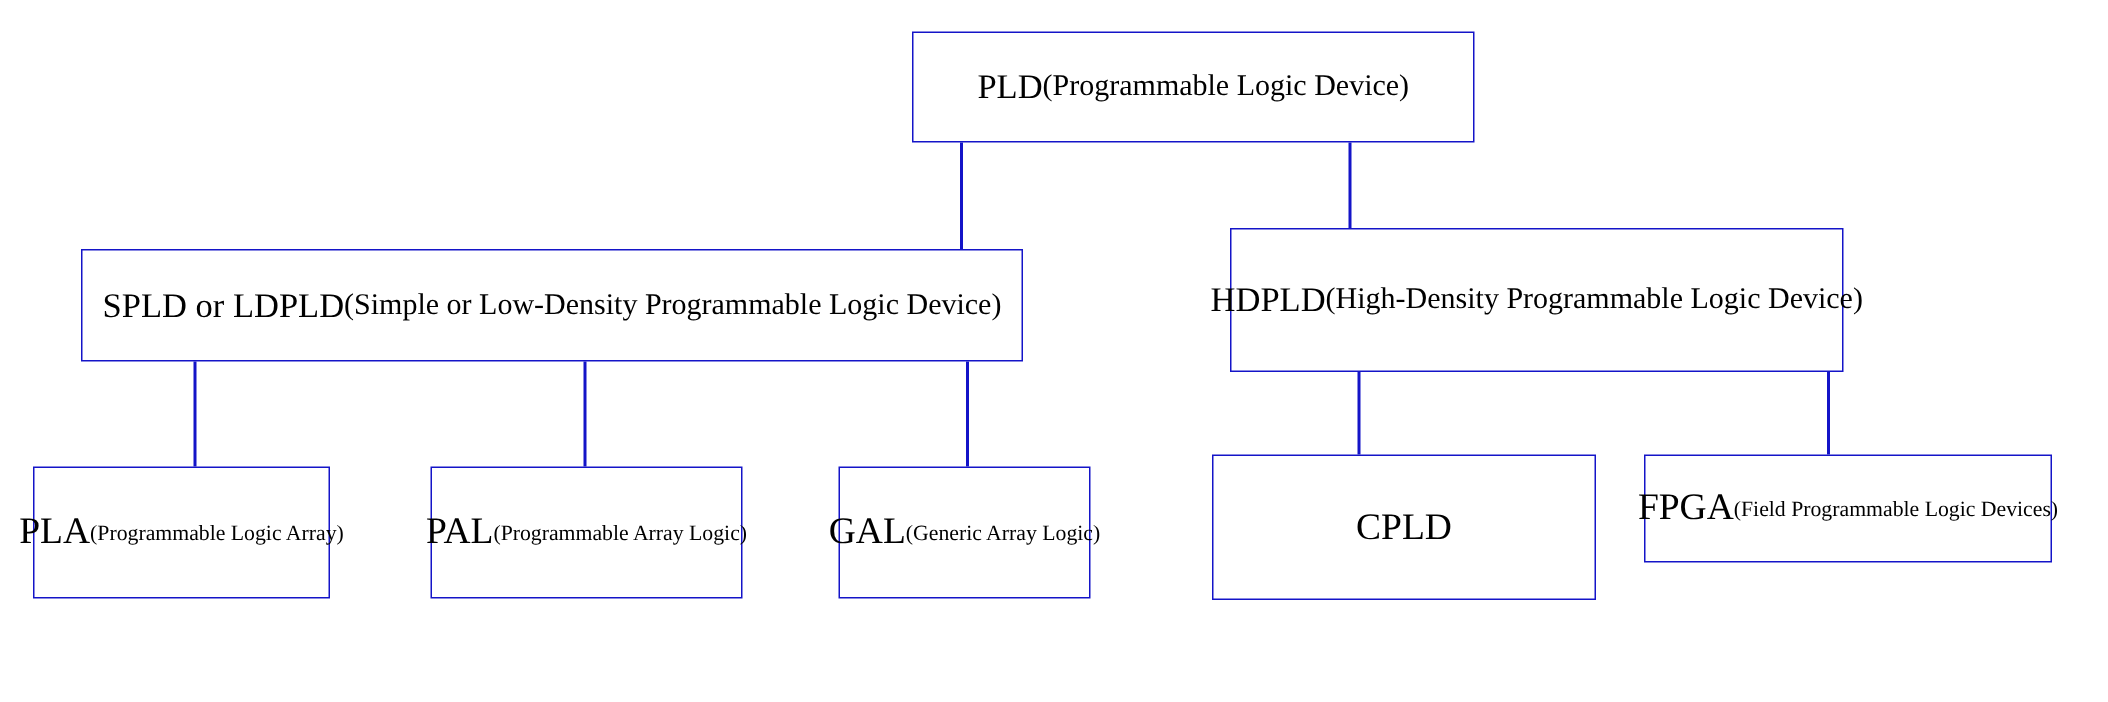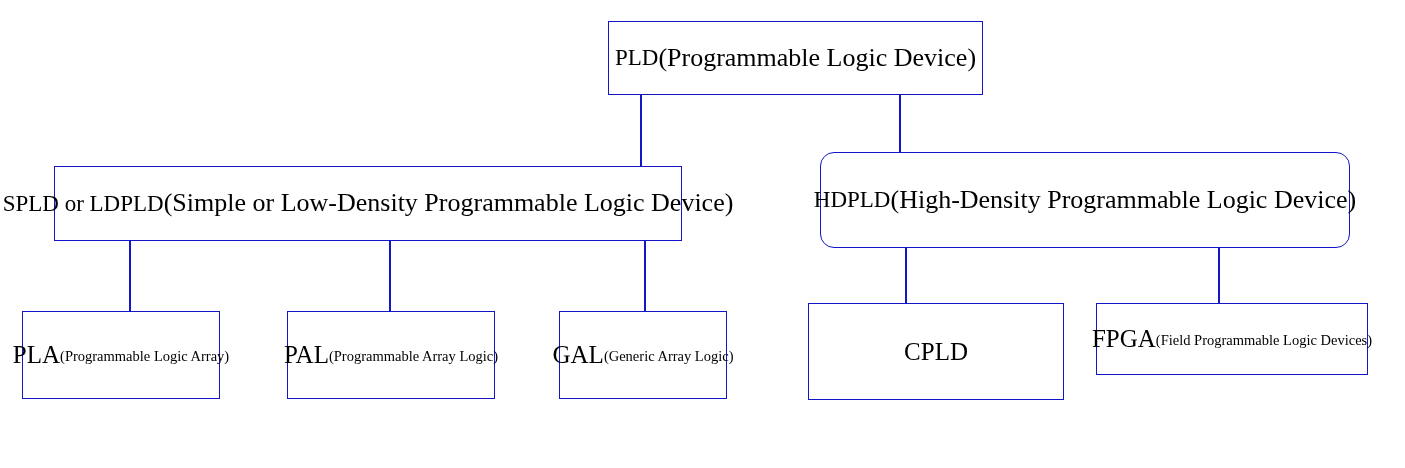--- a/index.html
+++ b/index.html
@@ -34,21 +34,21 @@
   .node .subtitle {
     white-space: nowrap;
   }
   
   .tier-root .title,
   .tier-mid .title {
     font-size: 23px;
   }
   .tier-root .subtitle,
   .tier-mid .subtitle {
-    font-size: 26px;
+    font-size: 20px;
     text-align: right;
   }
   
   .tier-leaf .title {
     font-size: 25px;
     text-align: right;
   }
   .tier-leaf .subtitle {
     font-size: 14.5px;
     margin-top: 3px;
@@ -80,21 +80,21 @@
   <div class="node tier-root" style="left:608px; top:21px; width:375px; height:74px;">
     <div class="title">PLD</div>
     <div class="subtitle">(Programmable Logic Device)</div>
   </div>
 
   <div class="node tier-mid" style="left:54px; top:166px; width:628px; height:75px;">
     <div class="title">SPLD or LDPLD</div>
     <div class="subtitle">(Simple or Low-Density Programmable Logic Device)</div>
   </div>
 
-  <div class="node tier-mid" style="left:820px; top:152px; width:530px; height:96px;border-radius:14px;">
+  <div class="node tier-mid" style="left:820px; top:152px; width:409px; height:96px;">
     <div class="title">HDPLD</div>
     <div class="subtitle">(High-Density Programmable Logic Device)</div>
   </div>
 
   <div class="node tier-leaf" style="left:22px; top:311px; width:198px; height:88px;">
     <div class="title">PLA</div>
     <div class="subtitle">(Programmable Logic Array)</div>
   </div>
 
   <div class="node tier-leaf" style="left:287px; top:311px; width:208px; height:88px;">

